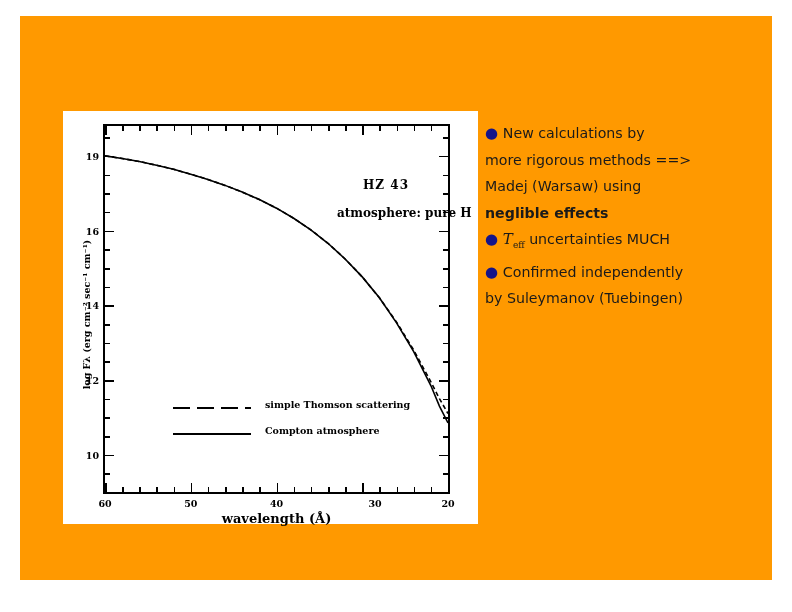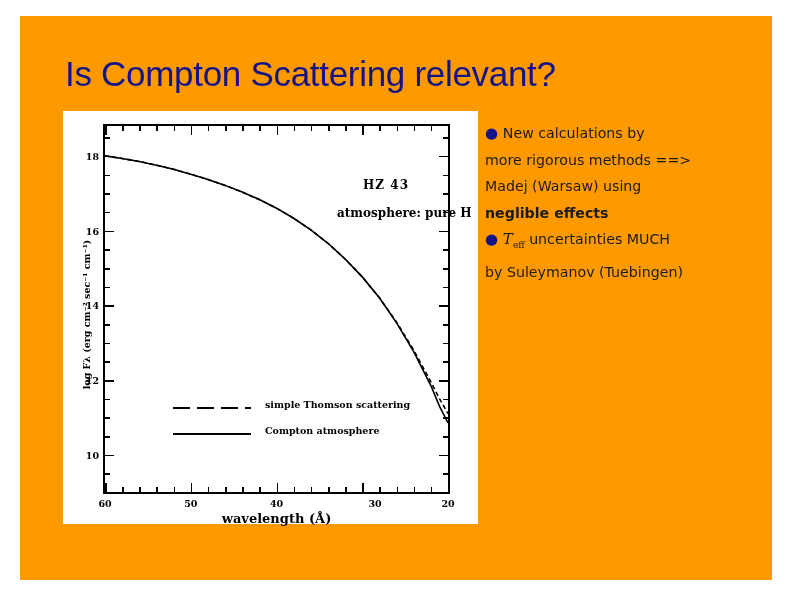--- a/index.html
+++ b/index.html
@@ -79,21 +79,20 @@
   .bline.bold{font-weight:bold;}
   .bullet{color:#141489;font-size:15px;}
   .teff{font-family:"DejaVu Serif",serif;font-style:italic;font-size:15px;}
   .teff sub{font-size:9px;font-style:normal;}
 </style>
 </head>
 <body>
 
 <div id="slide">
 
-  <div id="title">Is Compton Scattering relevant?</div>
 
   <div id="figure">
 
     <div id="plotbox">
       <svg id="curves" width="343" height="366" viewBox="0 0 343 366" style="position:absolute;left:0;top:0;">
           <polyline points="0.00,29.88 17.15,32.49 34.30,35.48 51.45,39.21 68.60,43.32 85.75,48.18 102.90,53.41 120.05,59.38 137.20,66.10 154.35,73.57 171.50,82.16 188.65,92.25 205.80,103.82 222.95,117.27 240.10,132.96 257.25,150.88 274.40,171.80 291.55,196.07 308.70,224.08 325.85,255.83 334.43,272.63 343.00,287.57" fill="none" stroke="#000" stroke-width="1.6" stroke-dasharray="4.5,3"></polyline>
           <polyline points="0.00,29.88 17.15,32.49 34.30,35.48 51.45,39.21 68.60,43.32 85.75,48.18 102.90,53.41 120.05,59.38 137.20,66.10 154.35,73.57 171.50,82.16 188.65,92.25 205.80,103.82 222.95,117.27 240.10,132.96 257.25,150.88 274.40,171.80 291.55,196.82 308.70,225.58 325.85,259.56 334.43,280.10 343.00,296.91" fill="none" stroke="#000" stroke-width="1.6"></polyline>
         </svg>
 
       <div class="annot" id="annot-name">HZ 43</div>
@@ -191,21 +190,21 @@
         <div class="tick tx" style="left: 333.55px; height: 5px; top: 376px;"></div>
         <div class="tick tx" style="left: 333.55px; height: 5px; top: 15px;"></div>
         <div class="tick tx" style="left: 350.7px; height: 5px; top: 376px;"></div>
         <div class="tick tx" style="left: 350.7px; height: 5px; top: 15px;"></div>
         <div class="tick tx" style="left: 367.85px; height: 5px; top: 376px;"></div>
         <div class="tick tx" style="left: 367.85px; height: 5px; top: 15px;"></div>
         <div class="tick tx" style="left: 385px; height: 9px; top: 372px;"></div>
         <div class="tick tx" style="left: 385px; height: 9px; top: 15px;"></div>
       </div>
     <div id="labels-y">
-        <div class="ylab" style="top: 44.8776px; right: 379px;">18</div>
+        <div class="ylab" style="top: 44.8776px; right: 379px;">19</div>
         <div class="ylab" style="top: 119.571px; right: 379px;">16</div>
         <div class="ylab" style="top: 194.265px; right: 379px;">14</div>
         <div class="ylab" style="top: 268.959px; right: 379px;">12</div>
         <div class="ylab" style="top: 343.653px; right: 379px;">10</div>
       </div>
     <div id="labels-x">
         <div class="xlab" style="left: 42px; top: 387px;">60</div>
         <div class="xlab" style="left: 127.75px; top: 387px;">50</div>
         <div class="xlab" style="left: 213.5px; top: 387px;">40</div>
         <div class="xlab" style="left: 312px; top: 387px;">30</div>
@@ -215,16 +214,17 @@
     <div id="xtitle">wavelength (Å)</div>
     <div id="ytitle">log Fλ (erg cm⁻² sec⁻¹ cm⁻¹)</div>
   </div>
 
   <div id="bullets">
       <div class="bline"><span class="bullet">● </span><span>New calculations by</span></div>
       <div class="bline"><span>more rigorous methods ==&gt;</span></div>
       <div class="bline"><span>Madej (Warsaw) using</span></div>
       <div class="bline bold"><span>neglible effects</span></div>
       <div class="bline"><span class="bullet">● </span><span class="teff">T<sub>eff</sub></span> <span>uncertainties MUCH</span></div>
+      <div class="bline"><span class="bullet">● </span><span>Confirmed independently</span></div>
       <div class="bline"><span>by Suleymanov (Tuebingen)</span></div>
     </div>
 
 </div>
 
 </body></html>

